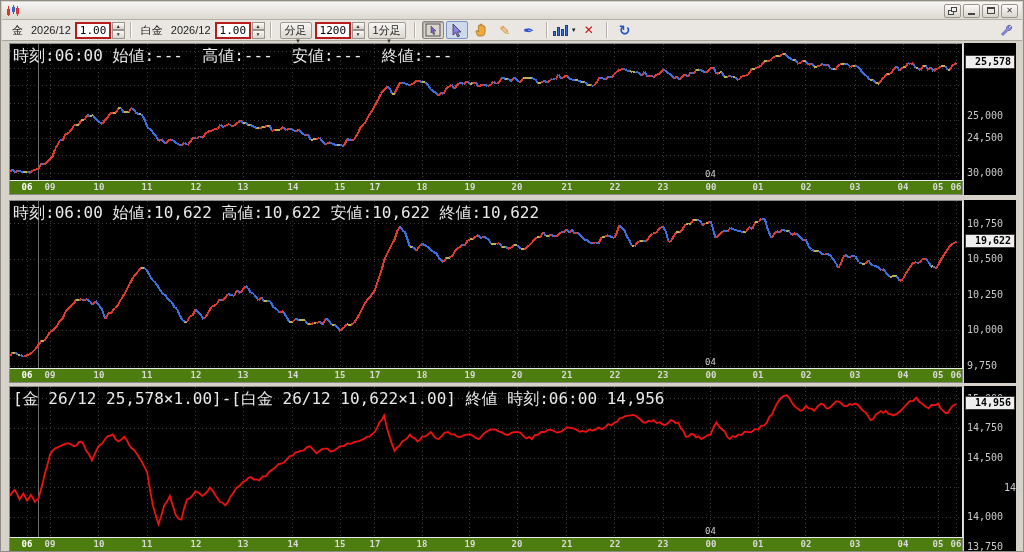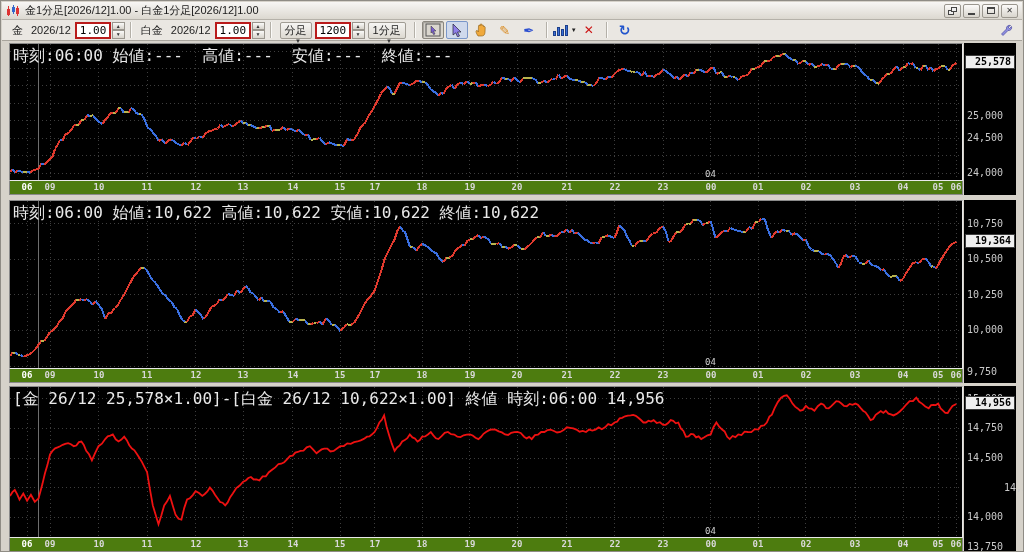--- a/index.html
+++ b/index.html
@@ -84,21 +84,20 @@
 
   <div id="titlebar">
     <svg id="title-icon" viewBox="0 0 14 12">
       <rect x="1" y="4" width="3" height="6" fill="#d33"></rect>
         <line x1="2.5" y1="1" x2="2.5" y2="11" stroke="#d33"></line>
       <rect x="6" y="2" width="3" height="5" fill="#36c"></rect>
         <line x1="7.5" y1="0" x2="7.5" y2="9" stroke="#36c"></line>
       <rect x="10" y="3" width="3" height="6" fill="#d33"></rect>
         <line x1="11.5" y1="1" x2="11.5" y2="11" stroke="#d33"></line>
     </svg>
-    <span id="title-text">金1分足[2026/12]1.00 - 白金1分足[2026/12]1.00</span>
     <div id="win-buttons">
       <span class="winbtn">
           <span class="dupbox">
             <i></i>
             <i></i>
           </span>
         </span>
       <span class="winbtn">
           <span class="minbar"></span>
         </span>
@@ -582,21 +581,21 @@
         <div class="tick" style="left: 796px;">02</div>
         <div class="tick" style="left: 845px;">03</div>
         <div class="tick" style="left: 893px;">04</div>
         <div class="tick" style="left: 928px;">05</div>
         <div class="tick" style="left: 946px;">06</div>
       </div>
     <div class="gutter" style="top:0;height:152px">
       <div class="badge" style="top: 19px;">25,578</div>
     <div class="ylab" style="top: 72px;">25,000</div>
         <div class="ylab" style="top: 94px;">24,500</div>
-        <div class="ylab" style="top: 129px;">24,000</div>
+        <div class="ylab" style="top: 129px;">30,000</div>
       </div>
   </div>
 
   <div class="chart" id="chartB" style="top:199px">
     <div class="plot" style="height:169px">
         <svg width="952" height="167" shape-rendering="crispEdges">
           <line x1="0" y1="165.0" x2="952" y2="165.0" stroke="#3e3e3e" stroke-width="1" stroke-dasharray="1 3"></line>
           <line x1="0" y1="129.4" x2="952" y2="129.4" stroke="#3e3e3e" stroke-width="1" stroke-dasharray="1 3"></line>
           <line x1="0" y1="93.9" x2="952" y2="93.9" stroke="#3e3e3e" stroke-width="1" stroke-dasharray="1 3"></line>
           <line x1="0" y1="58.3" x2="952" y2="58.3" stroke="#3e3e3e" stroke-width="1" stroke-dasharray="1 3"></line>
@@ -972,26 +971,26 @@
         <div class="tick" style="left: 653px;">23</div>
         <div class="tick" style="left: 701px;">00</div>
         <div class="tick" style="left: 748px;">01</div>
         <div class="tick" style="left: 796px;">02</div>
         <div class="tick" style="left: 845px;">03</div>
         <div class="tick" style="left: 893px;">04</div>
         <div class="tick" style="left: 928px;">05</div>
         <div class="tick" style="left: 946px;">06</div>
       </div>
     <div class="gutter" style="top:0;height:183px">
-      <div class="badge" style="top: 41px;">19,364</div>
+      <div class="badge" style="top: 41px;">19,622</div>
     <div class="ylab" style="top: 23px;">10,750</div>
         <div class="ylab" style="top: 58px;">10,500</div>
         <div class="ylab" style="top: 94px;">10,250</div>
         <div class="ylab" style="top: 129px;">10,000</div>
-        <div class="ylab" style="top: 171px;">9,750</div>
+        <div class="ylab" style="top: 165px;">9,750</div>
       </div>
   </div>
 
   <div class="chart" id="chartC" style="top:385px">
     <div class="plot" style="height:152px">
         <svg width="952" height="150" shape-rendering="crispEdges">
           <line x1="0" y1="130.2" x2="952" y2="130.2" stroke="#3e3e3e" stroke-width="1" stroke-dasharray="1 3"></line>
           <line x1="0" y1="100.6" x2="952" y2="100.6" stroke="#3e3e3e" stroke-width="1" stroke-dasharray="1 3"></line>
           <line x1="0" y1="71.0" x2="952" y2="71.0" stroke="#3e3e3e" stroke-width="1" stroke-dasharray="1 3"></line>
           <line x1="0" y1="41.4" x2="952" y2="41.4" stroke="#3e3e3e" stroke-width="1" stroke-dasharray="1 3"></line>

